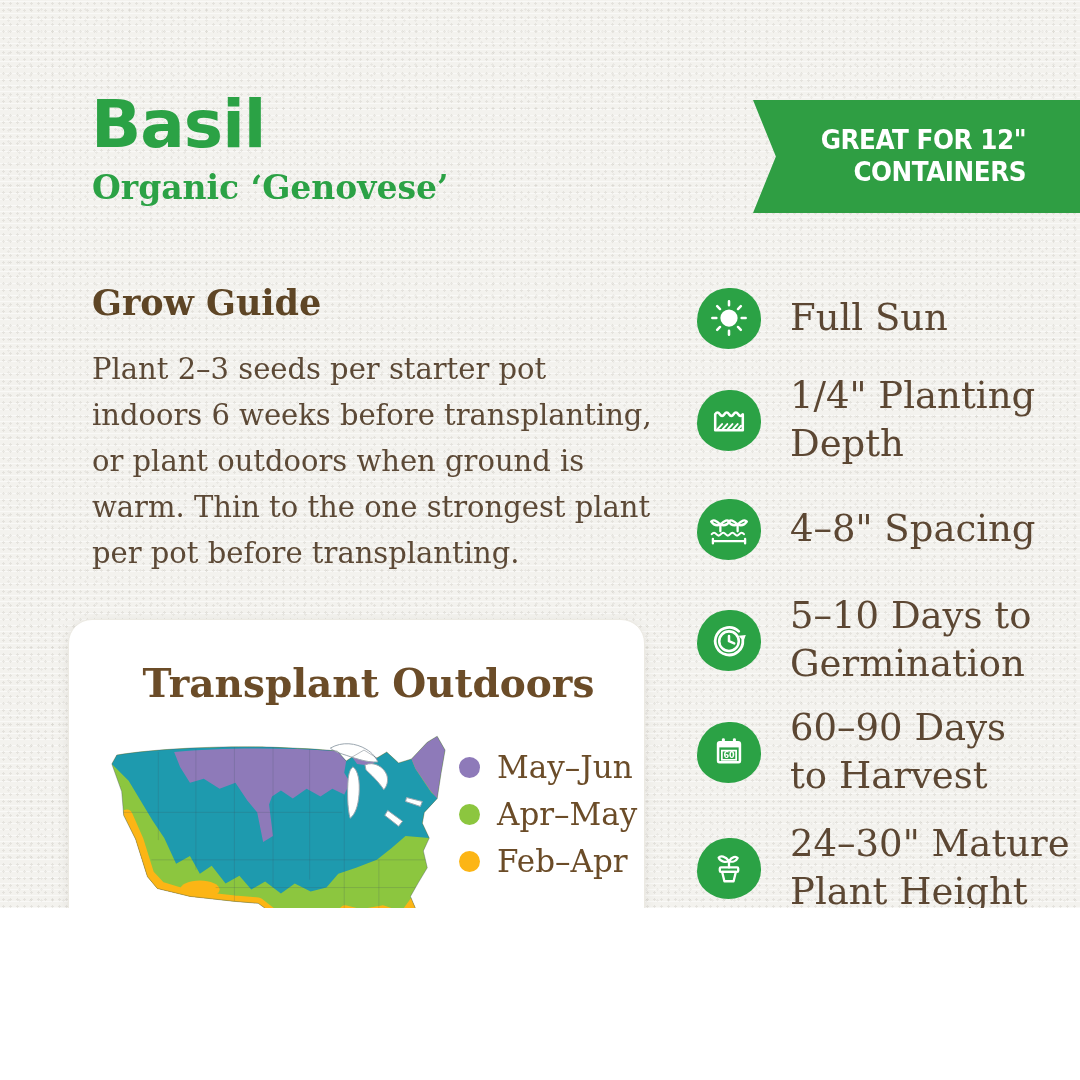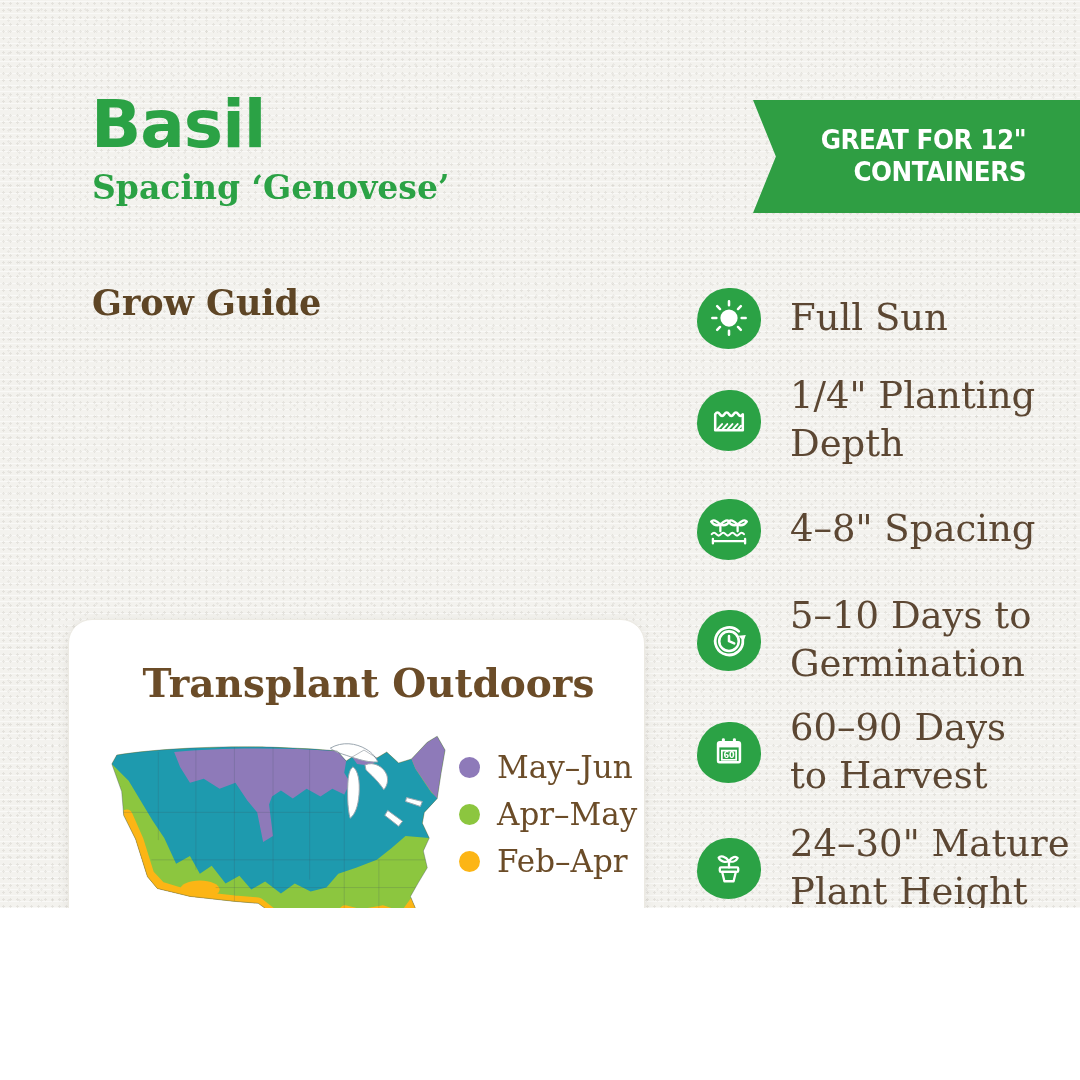--- a/index.html
+++ b/index.html
@@ -87,30 +87,31 @@
   .r5{top:704px;height:96px;} .r5 .stat-label{width:245px;}
   .r6{top:820px;height:96px;} .r6 .stat-label{width:300px;}
   svg text{font-family:"DejaVu Sans", sans-serif;font-weight:700;}
 </style>
 </head>
 <body>
 
 <div class="canvas">
 
   <h1 class="title">Basil</h1>
-  <h2 class="subtitle">Spacing ‘Genovese’</h2>
+  <h2 class="subtitle">Organic ‘Genovese’</h2>
 
   <div class="ribbon">
     <div class="ribbon-text">
       <span>GREAT FOR 12"</span>
       <span>CONTAINERS</span>
     </div>
   </div>
 
   <h3 class="gg-heading">Grow Guide</h3>
+  <p class="gg-body">Plant 2–3 seeds per starter pot indoors 6 weeks before transplanting, or plant outdoors when ground is warm. Thin to the one strongest plant per pot before transplanting.</p>
 
   <div class="card">
     <h3 class="card-title">Transplant Outdoors</h3>
 
     <div class="map-wrap">
       <svg viewBox="0 0 360 252" width="356" height="252">
         <defs>
           <clipPath id="usClip">
             <path d="M20,34 C70,26 140,25 175,26 C200,27 225,28 243,30 L252,40 L258,36 L270,29 L283,37 L293,31 L305,42 L318,38 L334,21 L344,15 L352,29 L348,52 L344,78 L331,92 L329,103 L336,118 L330,131 L334,148 L325,163 L317,177 L322,189 L336,225 L329,239 L317,231 L306,197 L289,191 L267,196 L251,191 L243,200 L227,197 L205,238 L195,231 L191,204 L163,184 L139,182 L94,177 L61,169 L51,157 L39,119 L27,95 L25,71 L15,43 Z"></path>
           </clipPath>

